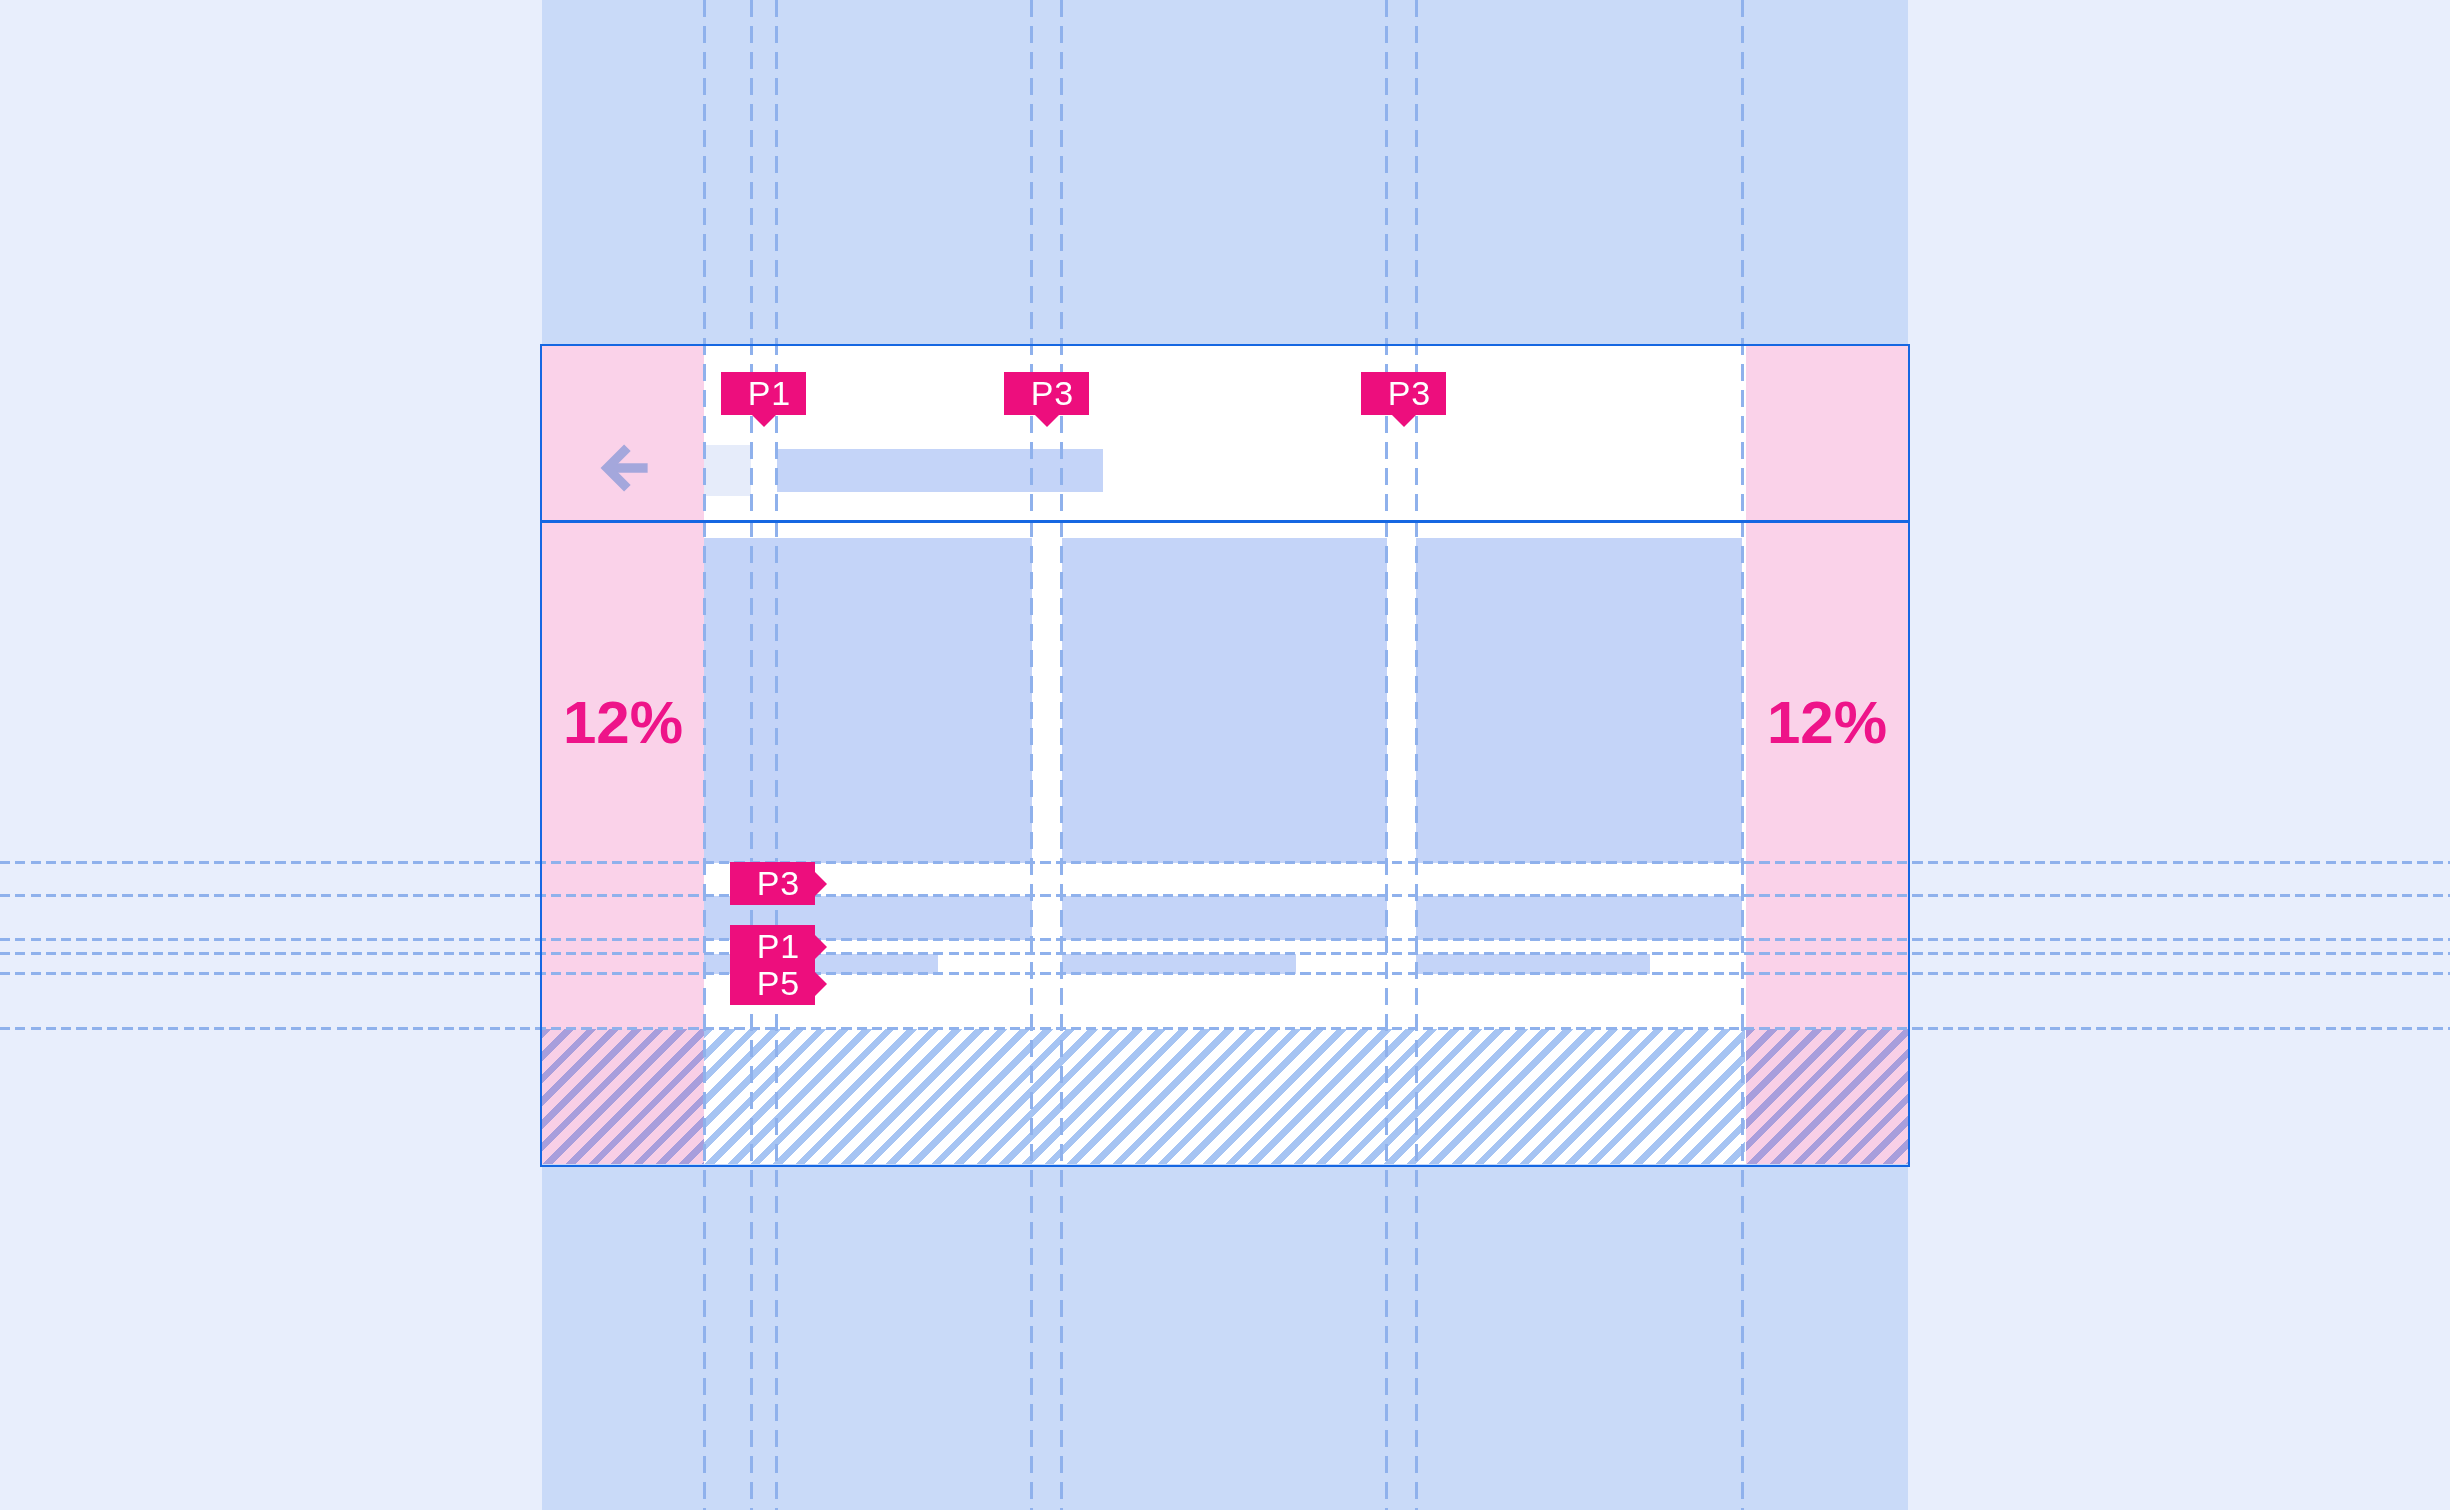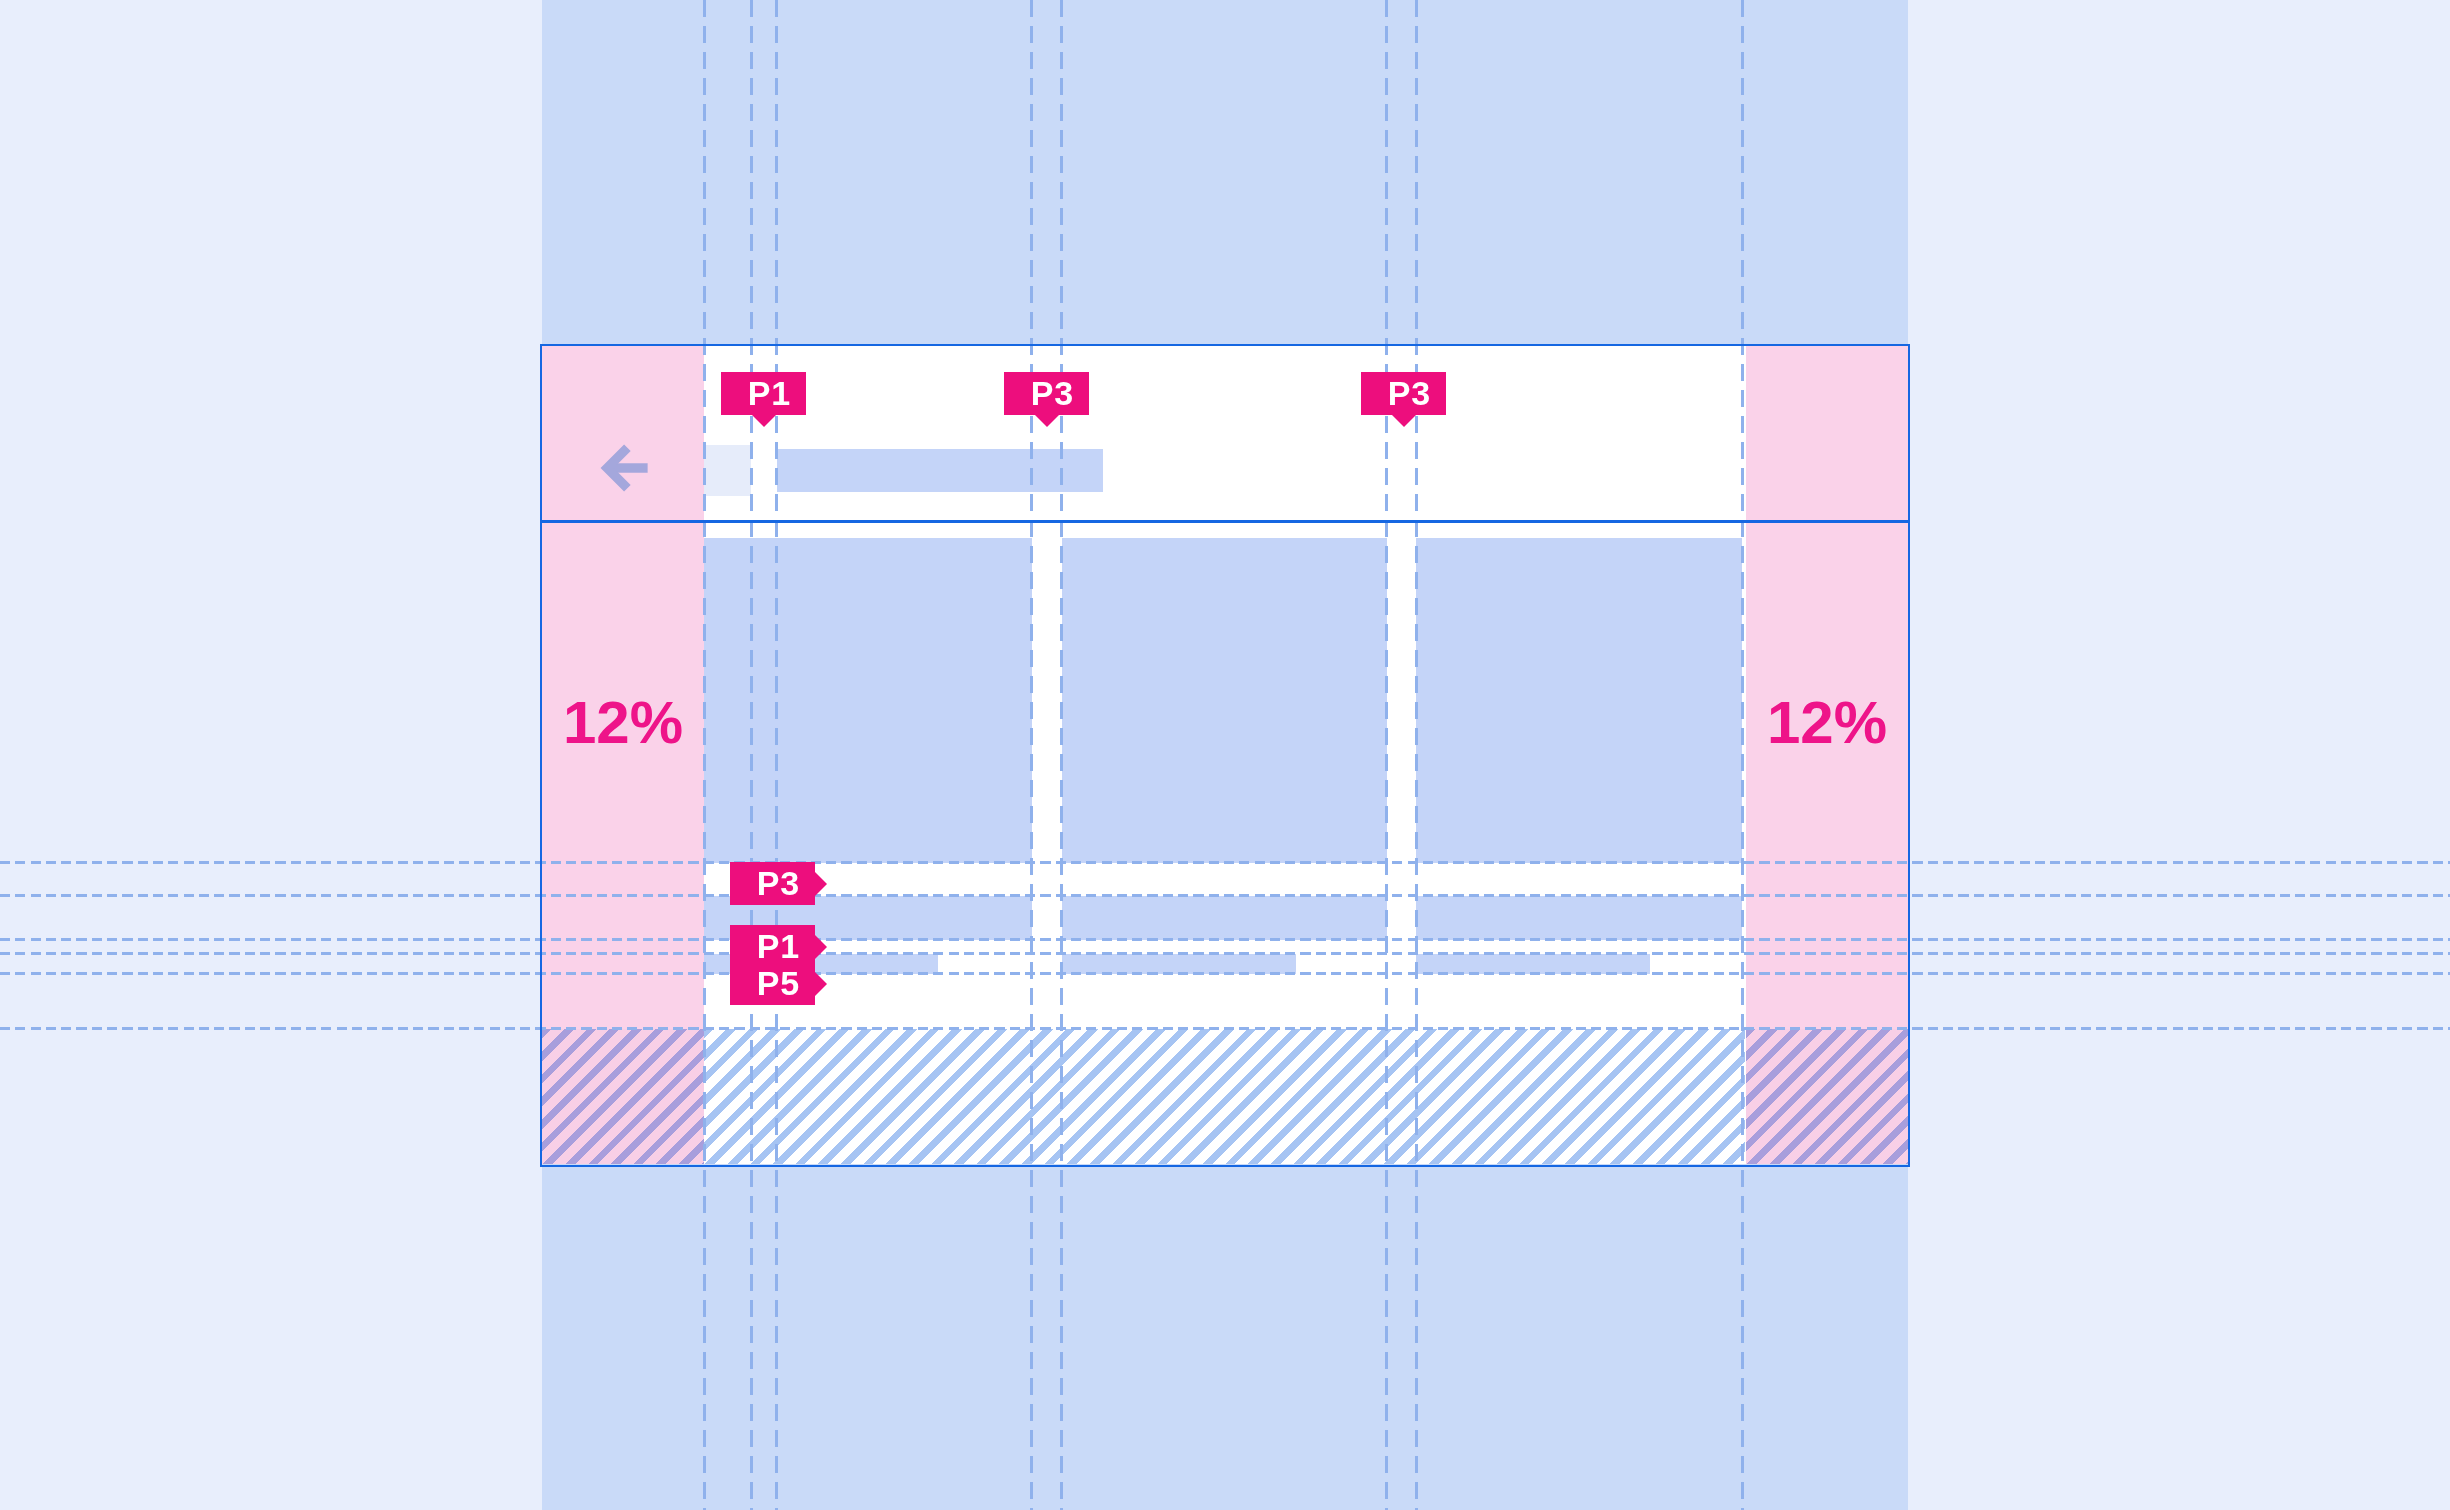--- a/index.html
+++ b/index.html
@@ -23,21 +23,21 @@
   .bar-a{top:896px;height:44px;}
   .bar-b{top:954px;height:19.6px;}
   .hatch{top:1029px;height:135px;}
   .hatch-center{background:repeating-linear-gradient(135deg,var(--hatch_blue) 0 6.8px,#ffffff 6.8px 16px);}
   .hatch-margin{background:repeating-linear-gradient(135deg,var(--hatch_violet) 0 6.8px,var(--hatch_pink) 6.8px 16px);}
   .vguide{top:0;width:3.4px;height:1511px;background:repeating-linear-gradient(to bottom,var(--dash) 0 17px,transparent 17px 26px);}
   .hguide{left:0;width:2450px;height:3.4px;background:repeating-linear-gradient(to right,var(--dash) 0 10.2px,transparent 10.2px 15.3px);}
   .appbar-divider{left:542px;top:520px;width:1366px;height:2.6px;background:var(--border);}
   .frame-border{left:540px;top:344px;width:1370px;height:823px;border:2.6px solid var(--border);background:transparent;}
   .back-btn{left:592px;top:437px;width:63px;height:61px;display:flex;align-items:center;justify-content:center;cursor:pointer;}
-  .chip{background:var(--chip);color:#ffffff;font-size:34px;font-weight:700;display:flex;align-items:center;justify-content:center;letter-spacing:0.9px;z-index:30;padding-left:12px;}
+  .chip{background:var(--chip);color:#ffffff;font-size:34px;font-weight:400;display:flex;align-items:center;justify-content:center;letter-spacing:0.9px;z-index:30;padding-left:12px;}
   .chip-down{width:85px;height:43px;top:372px;}
   .chip-down::after{content:"";position:absolute;top:100%;left:50%;transform:translateX(-50%);
     border-left:12.8px solid transparent;border-right:12.8px solid transparent;border-top:12.8px solid var(--chip);}
   .chip-right{width:85px;height:43px;left:730px;}
   .chip-right::after{content:"";position:absolute;left:100%;top:50%;transform:translateY(-50%);
     border-top:12px solid transparent;border-bottom:12px solid transparent;border-left:12px solid var(--chip);}
   .pct{width:162px;top:698px;height:48px;color:var(--pink_text);font-size:60px;font-weight:600;
     display:flex;align-items:center;justify-content:center;z-index:25;}
   .pct.left{left:542px;}
   .pct.right{left:1746px;}

